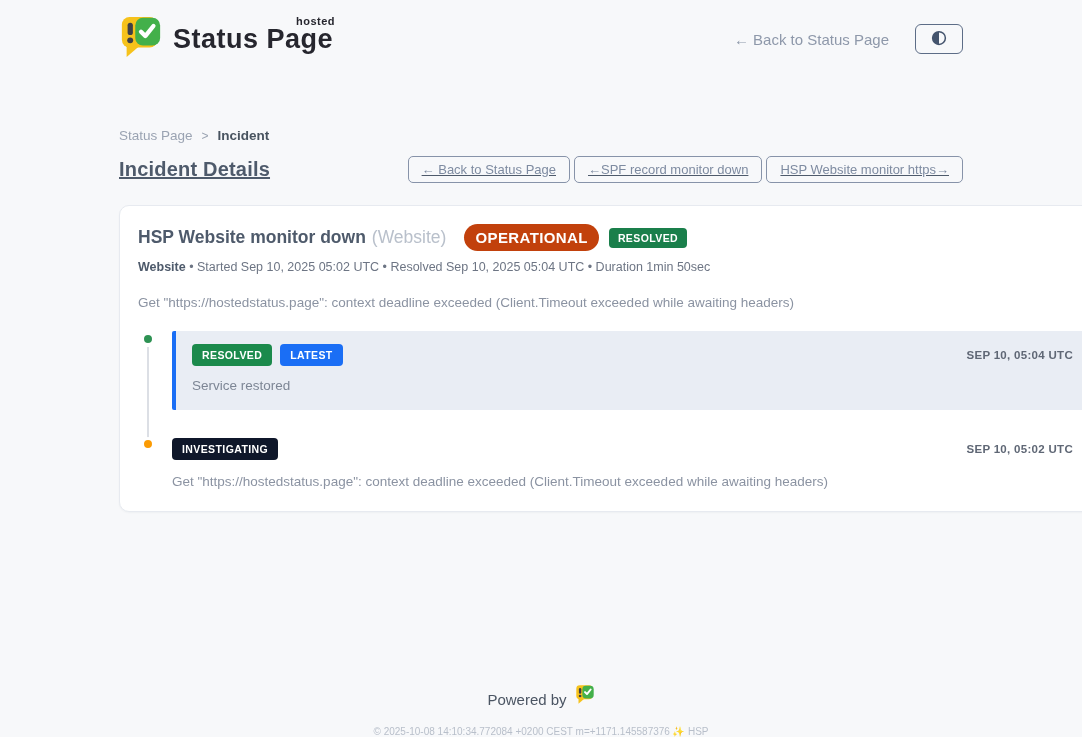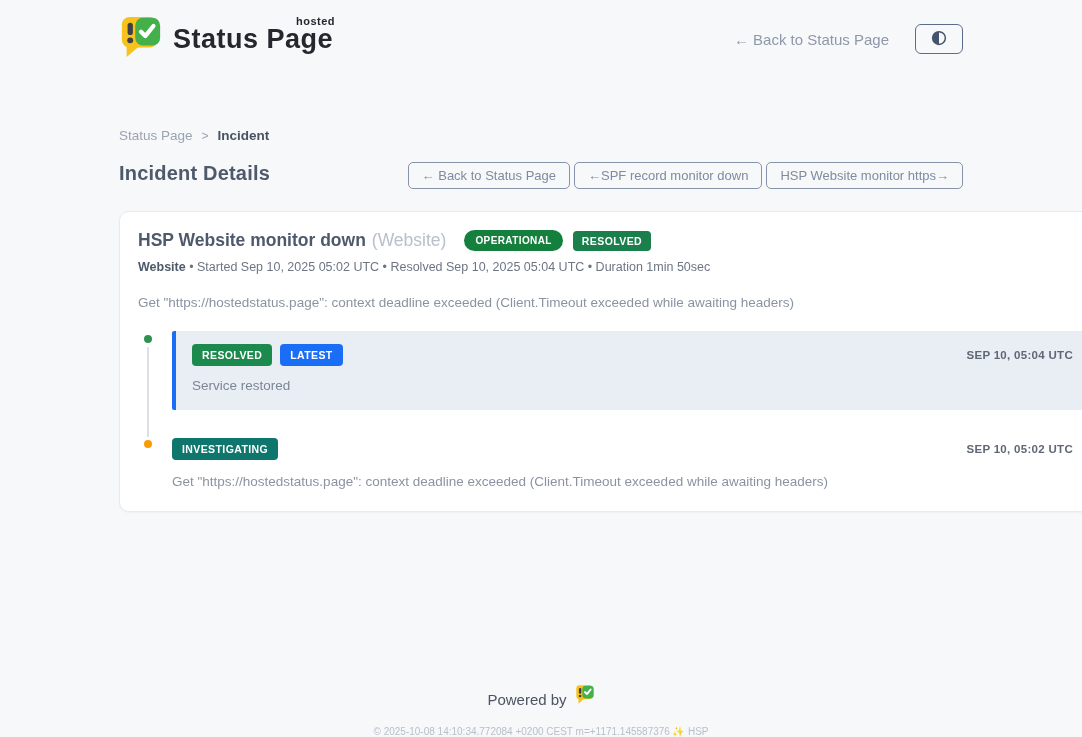--- a/index.html
+++ b/index.html
@@ -25,40 +25,40 @@
     width:48px; height:30px; border:1px solid #5d6d87; border-radius:6px;
     background:transparent; display:flex; align-items:center; justify-content:center; cursor:pointer;
   }
 
   
   .breadcrumb { margin-top:64px; padding:0 28px; font-size:13.5px; display:flex; gap:9px; align-items:center; }
   .crumb-root { color:#9aa3b2; cursor:pointer; }
   .crumb-sep { color:#9aa3b2; font-size:12px; }
   .crumb-current { color:#48535f; font-weight:700;text-align:right; }
 
-  .title-row { margin-top:19px; padding:0 28px; display:flex; justify-content:space-between; align-items:flex-start; }
+  .title-row { margin-top:13px; padding:0 28px; display:flex; justify-content:space-between; align-items:center;text-decoration:underline; }
   .page-title { font-size:20px; font-weight:700; color:#4e5a6b; letter-spacing:.2px; }
   .nav-btns { display:flex; gap:4px; }
   .nav-btn {
     border:1px solid #8793a9; background:transparent; color:#7e8ba1;
     border-radius:5px; padding:5px 13px; font-size:13px; white-space:nowrap;
     font-family:inherit; cursor:pointer;
   }
 
   
   .card {
     margin:22px 28px 0; background:#ffffff; border:1px solid #e7eaf0;
     border-radius:10px; padding:18px 18px 22px; box-shadow:0 1px 2px rgba(30,40,60,.04);
     width:989px;
   }
   .card-head { display:flex; align-items:center; flex-wrap:wrap; }
   .inc-title { font-size:17.5px; font-weight:700; color:#4e5a6b; }
   .inc-component { font-size:17.5px; color:#b9c0cb; margin-left:6px; font-weight:400; }
   .badge { color:#fff; font-weight:700; text-transform:uppercase; letter-spacing:.4px; display:inline-block; }
-  .badge-operational { background:#15803d; font-size:10px; padding:5px 11px; border-radius:999px; margin-left:18px; }
+  .badge-operational { background:#c2410c; font-size:15px; padding:5px 11px; border-radius:999px; margin-left:18px; }
   .badge-resolved-top { background:#1a7f4b; font-size:10.5px; padding:4px 9px; border-radius:4px; margin-left:10px; }
 
   .meta { margin-top:9px; font-size:12.5px; color:#6d7584; }
   .meta b { color:#4e5a6b; }
   .description { margin-top:21px; font-size:13.5px; color:#8b93a2; }
 
   
   .timeline { position:relative; margin-top:21px; }
   .timeline-line { position:absolute; left:9px; top:16px; height:94px; width:2px; background:#dcdfe5; }
   .titem { display:flex; gap:14px; position:relative; }
@@ -68,21 +68,21 @@
   .dot-green { background:#2e9253; }
   .dot-orange { background:#fb9b04; }
   .titem-content { flex:1; min-width:0; }
   .titem-box { background:#e9edf4; border-left:4px solid #1a6ef5; border-radius:2px; padding:13px 16px 17px; }
   .titem-plain { padding:2px 16px 0 0; }
   .badge-row { display:flex; align-items:center; justify-content:space-between; }
   .badge-group { display:flex; gap:8px; }
   .tbadge { color:#fff; font-size:10.5px; font-weight:700; letter-spacing:.4px; padding:5px 10px; border-radius:4px; }
   .tbadge-resolved { background:#1b8a4c; }
   .tbadge-latest { background:#1a6ef5; }
-  .tbadge-investigating { background:#0f766e; }
+  .tbadge-investigating { background:#0f172a; }
   .timestamp { font-size:11.5px; font-weight:600; color:#5f6775; letter-spacing:.3px; }
   .titem-msg { margin-top:12px; font-size:13.5px; color:#7d8695; }
   .titem-plain .titem-msg { margin-top:14px; color:#8b93a2; }
 
   
   .footer { margin-top:172px; text-align:center; }
   .powered { display:inline-flex; align-items:flex-end; gap:8px; font-size:15px; color:#4b5563; cursor:pointer; }
   .copyright { margin-top:17px; font-size:10px; color:#b8bfca; }
 </style>
 </head>

